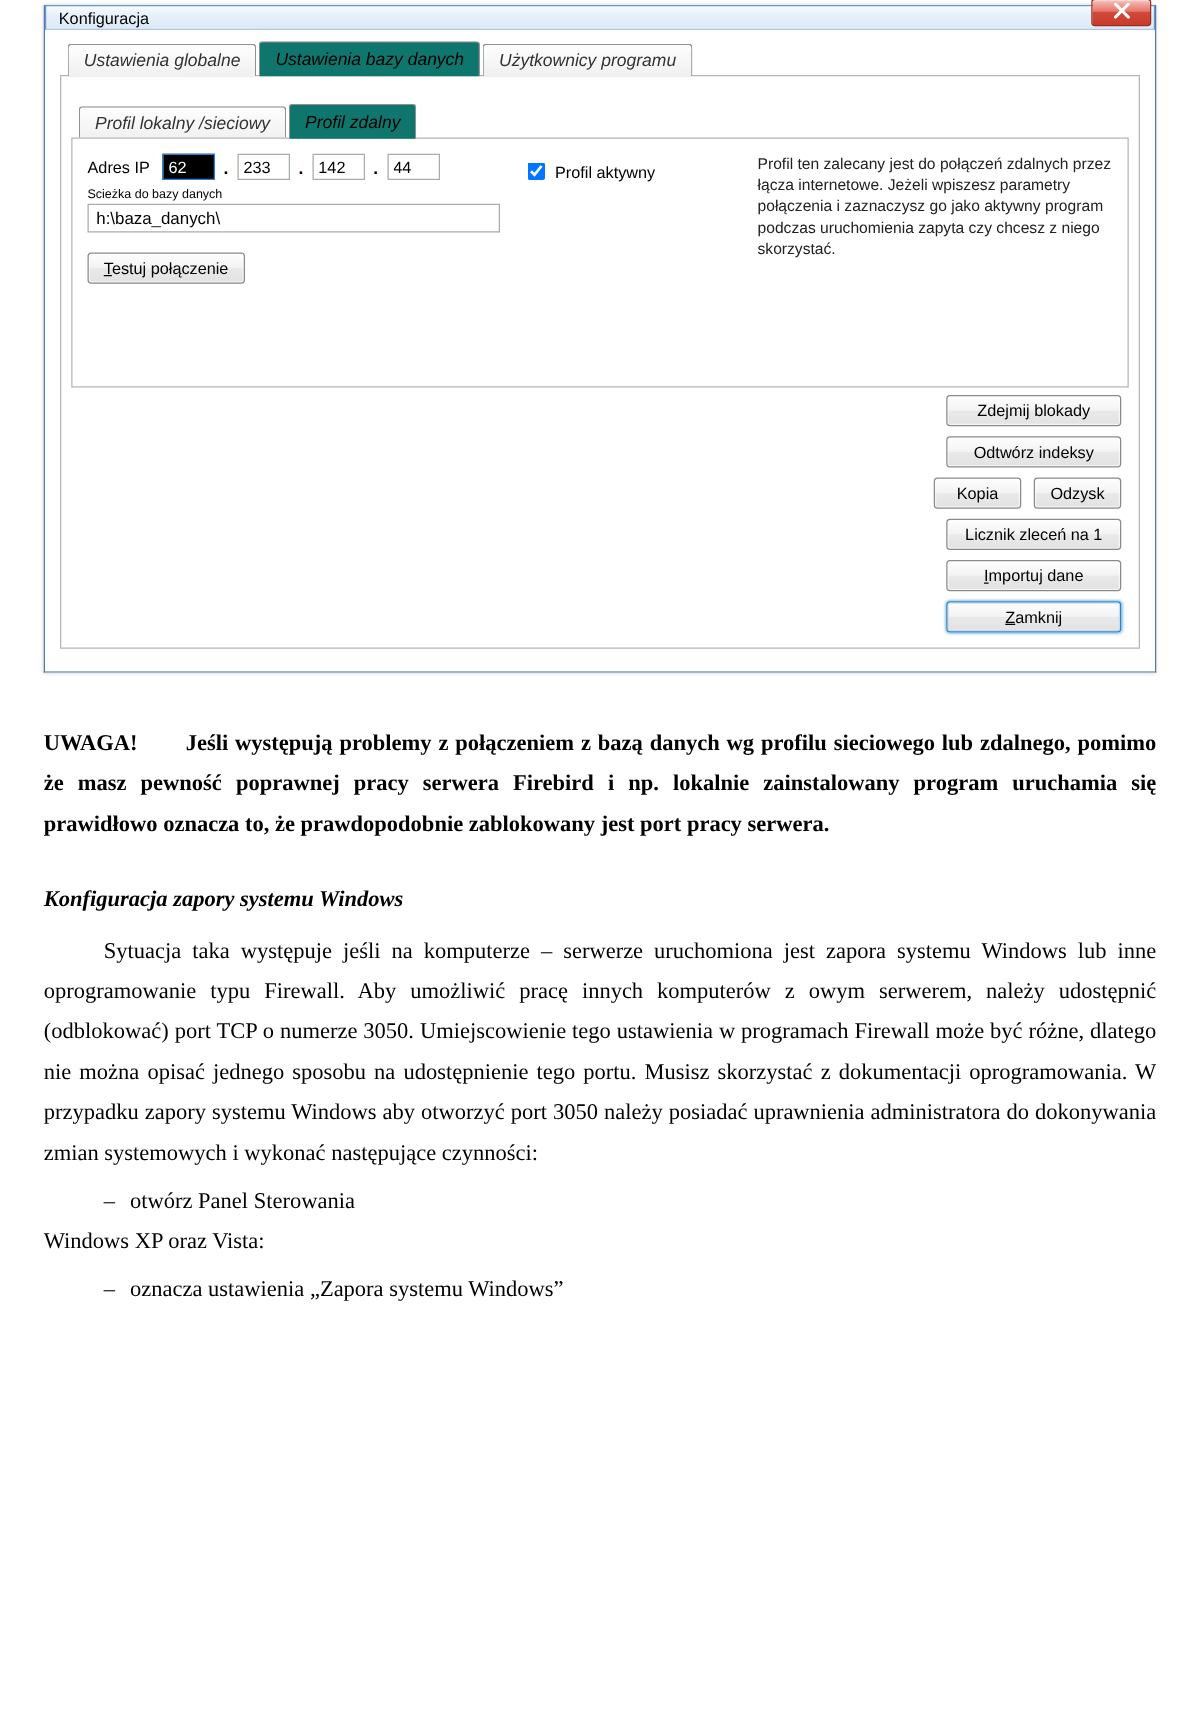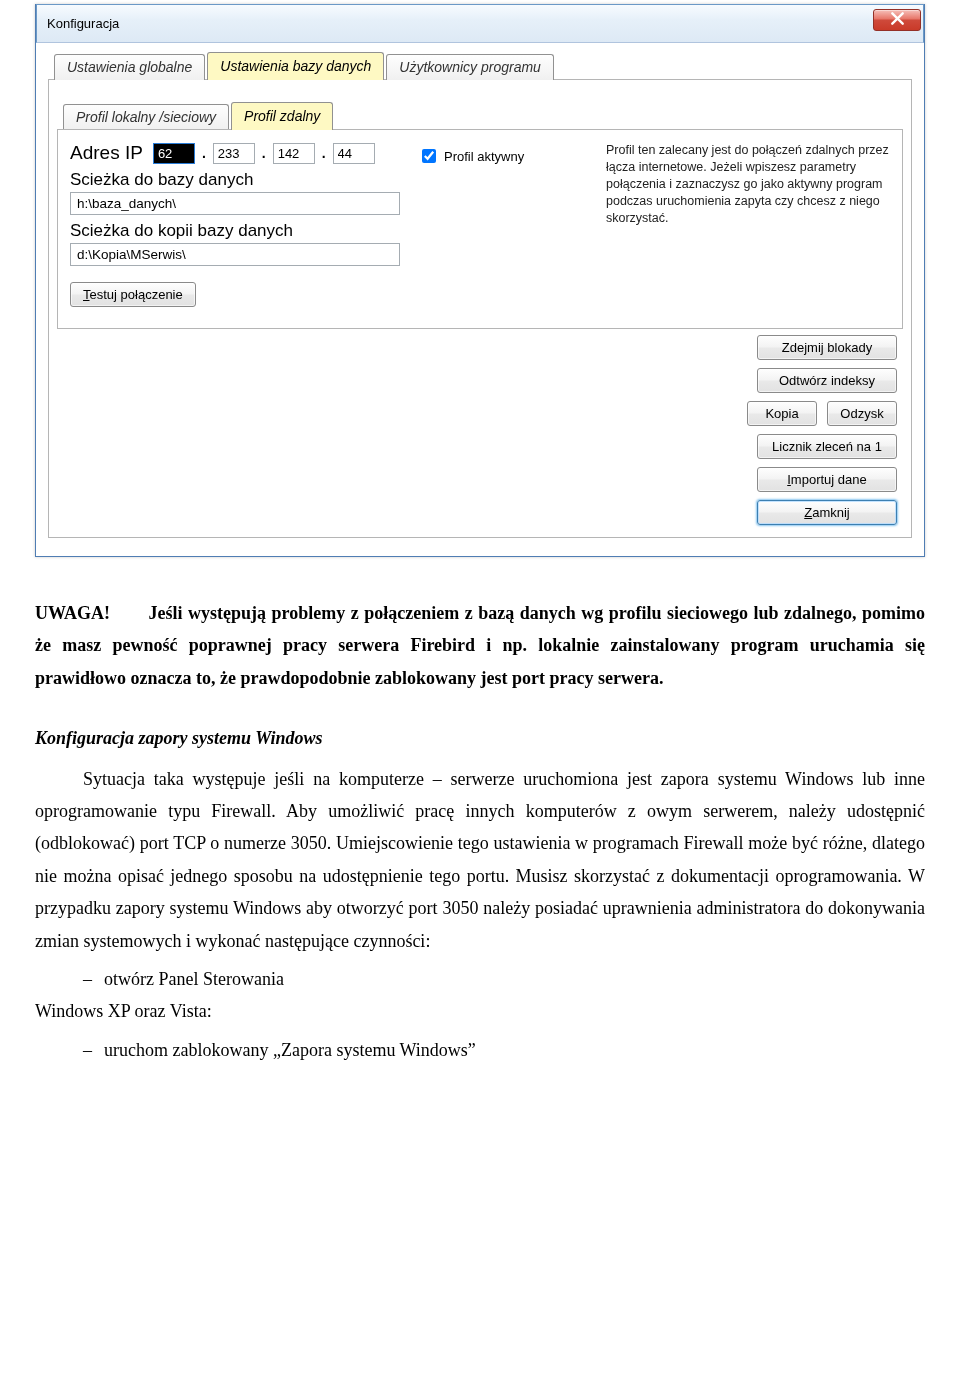--- a/index.html
+++ b/index.html
@@ -18,21 +18,21 @@
     background: #fff;
     box-shadow: 0 0 3px rgba(0,0,0,0.2);
   }
   .titlebar {
     display: flex;
     align-items: center;
     justify-content: space-between;
     background: linear-gradient(to bottom, #f7fbff 0%, #e6f0f9 40%, #dde9f5 100%);
     border: 1px solid #6b99c7;
     border-bottom: 1px solid #b0c4de;
-    height: 39px;
+    height: 20px;
     padding: 0 2px 0 10px;
     position: relative;
   }
   .titlebar .title {
     font-size: 13px;
     color: #000;
   }
   .close-btn {
     width: 48px;
     height: 22px;
@@ -65,21 +65,21 @@
     background: linear-gradient(to bottom, #fefefe, #f0f0f0);
     font-size: 14px;
     color: #333;
     border-top-left-radius: 3px;
     border-top-right-radius: 3px;
     margin-right: 2px;
     cursor: default;
     font-style: italic;
   }
   .tab.active {
-    background: #fef9c3;
+    background: #0f766e;
     color: #000;
     padding-top: 5px;
     padding-bottom: 6px;
     margin-top: -2px;
     position: relative;
     z-index: 2;
   }
   .outer-panel {
     border: 1px solid #b5b5b5;
     background: #fff;
@@ -101,36 +101,36 @@
   }
   .left-col { flex: 0 0 330px; }
   .mid-col  { flex: 0 0 170px; padding-top: 4px; }
   .right-col{ flex: 1; font-size: 12.5px; color: #222; line-height: 1.35; }
   .row { margin-bottom: 6px; }
   .ip-row {
     display: flex;
     align-items: center;
     gap: 6px;
   }
-  .ip-row label { font-size: 19px; margin-right: 4px; }
+  .ip-row label { font-size: 13px; margin-right: 4px; }
   .ip-octet {
     width: 42px;
     padding: 2px 4px;
     font-size: 13px;
     border: 1px solid #a5acb2;
     text-align: left;
     font-family: inherit;
   }
   .ip-octet.sel {
     background: #000000;
     color: #fff;
     border: 1px solid #2a7cd6;
   }
   .dot { font-weight: bold; font-size: 14px; padding: 0 1px; }
-  .field-label { font-size: 17px; margin-bottom: 2px; display: block; }
+  .field-label { font-size: 10px; margin-bottom: 2px; display: block; }
   .text-input {
     width: 100%;
     padding: 3px 6px;
     font-size: 13.5px;
     border: 1px solid #a5acb2;
     font-family: inherit;
   }
   .checkbox-row {
     display: flex;
     align-items: center;
@@ -230,24 +230,20 @@
               <input class="ip-octet" value="142" style="">
               <span class="dot">.</span>
               <input class="ip-octet" value="44" style="">
             </div>
 
             <div class="row">
               <span class="field-label">Scieżka do bazy danych</span>
               <input class="text-input" value="h:\baza_danych\" style="">
             </div>
 
-            <div class="row">
-              <span class="field-label">Scieżka do kopii bazy danych</span>
-              <input class="text-input" value="d:\Kopia\MSerwis\" style="">
-            </div>
 
             <button class="btn test-btn"><u class="ak">T</u>estuj połączenie</button>
           </div>
 
           <div class="mid-col">
             <div class="checkbox-row">
               <input type="checkbox" checked="" style="">
               <span>Profil aktywny</span>
             </div>
           </div>
@@ -282,15 +278,15 @@
 
   <div class="head">Konfiguracja zapory systemu Windows</div>
 
   <p class="para">Sytuacja taka występuje jeśli na komputerze – serwerze uruchomiona jest zapora systemu Windows lub inne oprogramowanie typu Firewall. Aby umożliwić pracę innych komputerów z owym serwerem, należy udostępnić (odblokować) port TCP o numerze 3050. Umiejscowienie tego ustawienia w programach Firewall może być różne, dlatego nie można opisać jednego sposobu na udostępnienie tego portu. Musisz skorzystać z dokumentacji oprogramowania. W przypadku zapory systemu Windows aby otworzyć port 3050 należy posiadać uprawnienia administratora do dokonywania zmian systemowych i wykonać następujące czynności:</p>
 
   <ul>
     <li>otwórz Panel Sterowania</li>
   </ul>
   <p class="noindent">Windows XP oraz Vista:</p>
   <ul>
-    <li>uruchom zablokowany „Zapora systemu Windows”</li>
+    <li>oznacza ustawienia „Zapora systemu Windows”</li>
   </ul>
 </div>
 
 </body></html>

